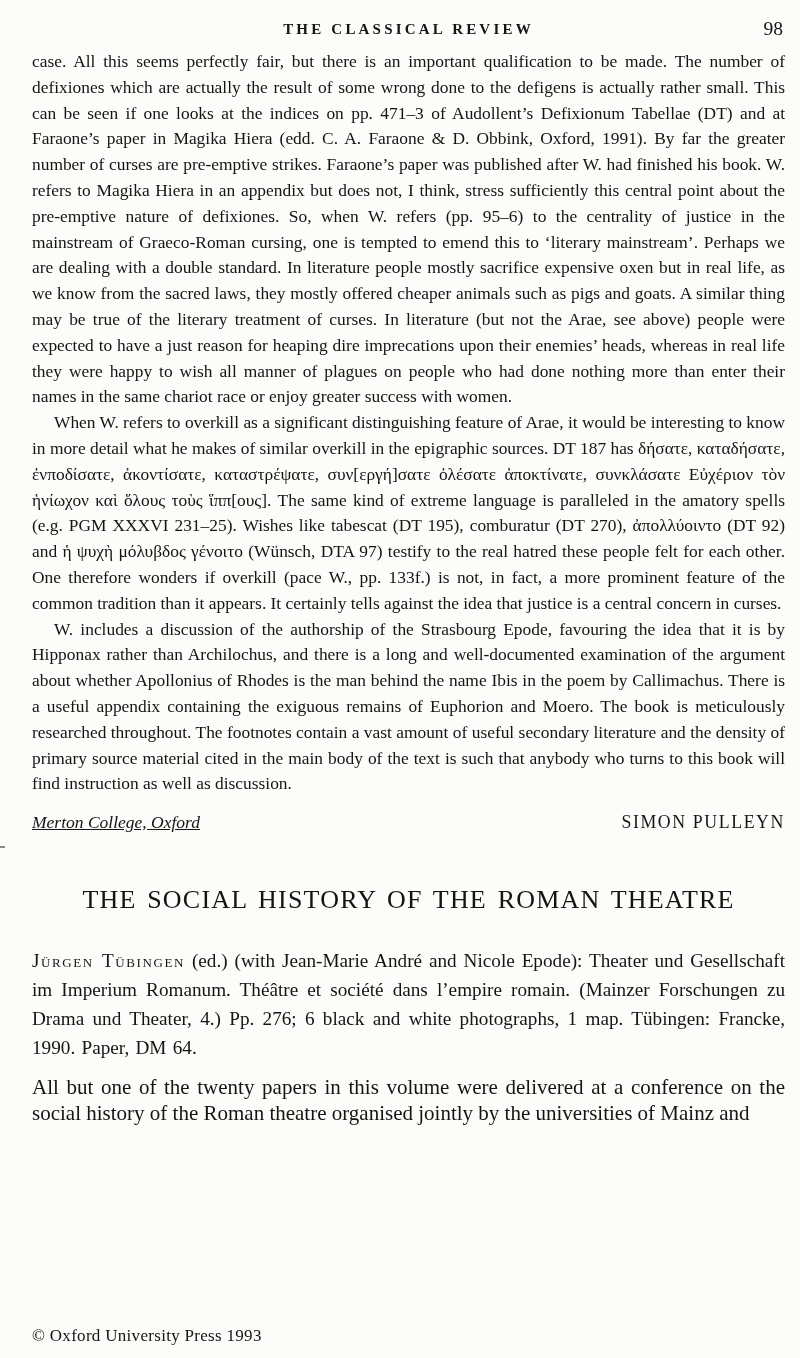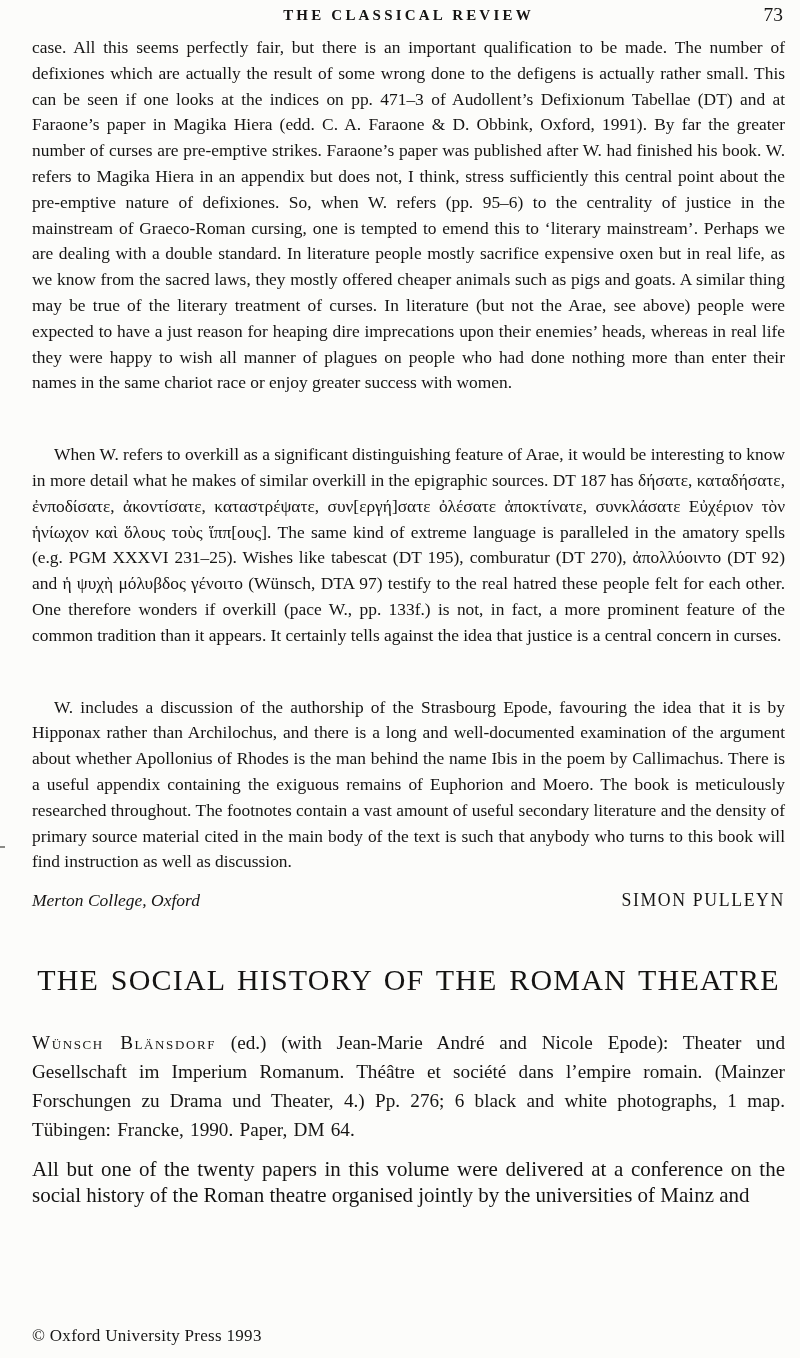--- a/index.html
+++ b/index.html
@@ -11,20 +11,21 @@
     height: 1358px;
     background: #fcfcfa;
     color: #151413;
     overflow: hidden;
     padding: 4px 15px 0 32px;
   }
   
   .running-head {
     position: relative;
     height: 24px;
+    margin-top: 14px;
   }
   .journal-title {
     text-align: center;
     font-size: 15px;
     font-weight: bold;
     letter-spacing: 3.2px;
     padding-top: 3px;
     white-space: nowrap;
   }
   .page-number {
@@ -33,38 +34,38 @@
     top: 0;
     font-size: 19.5px;
   }
   
   .review-body { margin-top: 7px; }
   .review-body p {
     font-size: 17.4px;
     line-height: 25.8px;
     text-align: justify;
   }
-  .review-body p.indented { text-indent: 22px; margin-top: 46px; }
+  .review-body p.indented { text-indent: 22px; }
   .it { }
   .sc { font-variant: small-caps; letter-spacing: 1.6px; }
   
   .signature {
     display: flex;
     justify-content: space-between;
     align-items: baseline;
     margin-top: 15px;
     font-size: 17.5px;
   }
-  .affiliation { font-style: italic; }
+  .affiliation { font-style: italic; text-decoration: underline; }
   .reviewer { letter-spacing: 1.6px; font-size: 17.8px; }
   
   .article-heading {
     margin-top: 52px;
     text-align: center;
-    font-size: 30px;
+    font-size: 26px;
     letter-spacing: 1.2px;
     word-spacing: 3px;
     white-space: nowrap;
     font-weight: normal;
   }
   .bibliography {
     margin-top: 31px;
     font-size: 19.2px;
     line-height: 29px;
     text-align: justify;
@@ -94,37 +95,37 @@
     background: #8a8a86;
   }
 </style>
 </head>
 <body>
 
 <div class="page">
 
   <div class="running-head">
     <div class="journal-title">THE CLASSICAL REVIEW</div>
-    <div class="page-number">73</div>
+    <div class="page-number">98</div>
   </div>
 
   <div class="review-body">
     <p><span>case. All this seems perfectly fair, but there is an important qualification to be made. The number of </span><span class="it">defixiones</span><span> which are actually the result of some wrong done to the </span><span class="it">defigens</span><span> is actually rather small. This can be seen if one looks at the indices on pp. 471–3 of Audollent’s </span><span class="it">Defixionum Tabellae</span><span> (DT) and at Faraone’s paper in </span><span class="it">Magika Hiera</span><span> (edd. C. A. Faraone &amp; D. Obbink, Oxford, 1991). By far the greater number of curses are pre-emptive strikes. Faraone’s paper was published after W. had finished his book. W. refers to </span><span class="it">Magika Hiera</span><span> in an appendix but does not, I think, stress sufficiently this central point about the pre-emptive nature of </span><span class="it">defixiones</span><span>. So, when W. refers (pp. 95–6) to the centrality of justice in the mainstream of Graeco-Roman cursing, one is tempted to emend this to ‘</span><span class="it">literary</span><span> mainstream’. Perhaps we are dealing with a double standard. In literature people mostly sacrifice expensive oxen but in real life, as we know from the sacred laws, they mostly offered cheaper animals such as pigs and goats. A similar thing may be true of the literary treatment of curses. In literature (but not the </span><span class="it">Arae</span><span>, see above) people were expected to have a just reason for heaping dire imprecations upon their enemies’ heads, whereas in real life they were happy to wish all manner of plagues on people who had done nothing more than enter their names in the same chariot race or enjoy greater success with women.</span></p>
     <p class="indented"><span>When W. refers to overkill as a significant distinguishing feature of </span><span class="it">Arae</span><span>, it would be interesting to know in more detail what he makes of similar overkill in the epigraphic sources. DT 187 has </span><span class="it">δήσατε, καταδήσατε, ἐνποδίσατε, ἀκοντίσατε, καταστρέψατε, συν[εργή]σατε ὀλέσατε ἀποκτίνατε, συνκλάσατε Εὐχέριον τὸν ἡνίωχον καὶ ὅλους τοὺς ἵππ[ους]</span><span>. The same kind of extreme language is paralleled in the amatory spells (e.g. PGM XXXVI 231–25). Wishes like </span><span class="it">tabescat</span><span> (DT 195), </span><span class="it">comburatur</span><span> (DT 270), </span><span class="it">ἀπολλύοιντο</span><span> (DT 92) and </span><span class="it">ἡ ψυχὴ μόλυβδος γένοιτο</span><span> (Wünsch, DTA 97) testify to the real hatred these people felt for each other. One therefore wonders if overkill (</span><span class="it">pace</span><span> W., pp. 133f.) is not, in fact, a more prominent feature of the common tradition than it appears. It certainly tells against the idea that justice is a central concern in curses.</span></p>
     <p class="indented"><span>W. includes a discussion of the authorship of the Strasbourg Epode, favouring the idea that it is by Hipponax rather than Archilochus, and there is a long and well-documented examination of the argument about whether Apollonius of Rhodes is the man behind the name </span><span class="it">Ibis</span><span> in the poem by Callimachus. There is a useful appendix containing the exiguous remains of Euphorion and Moero. The book is meticulously researched throughout. The footnotes contain a vast amount of useful secondary literature and the density of primary source material cited in the main body of the text is such that anybody who turns to this book will find instruction as well as discussion.</span></p>
   </div>
 
   <div class="signature">
     <span class="affiliation">Merton College, Oxford</span>
     <span class="reviewer">SIMON PULLEYN</span>
   </div>
 
   <h1 class="article-heading">THE SOCIAL HISTORY OF THE ROMAN THEATRE</h1>
 
-  <p class="bibliography"><span class="sc">Wünsch Blänsdorf</span><span> (ed.) (with Jean-Marie André and Nicole Epode): </span><span class="it">Theater und Gesellschaft im Imperium Romanum. Théâtre et société dans l’empire romain.</span><span> (Mainzer Forschungen zu Drama und Theater, 4.) Pp. 276; 6 black and white photographs, 1 map. Tübingen: Francke, 1990. Paper, DM 64.</span></p>
+  <p class="bibliography"><span class="sc">Jürgen Tübingen</span><span> (ed.) (with Jean-Marie André and Nicole Epode): </span><span class="it">Theater und Gesellschaft im Imperium Romanum. Théâtre et société dans l’empire romain.</span><span> (Mainzer Forschungen zu Drama und Theater, 4.) Pp. 276; 6 black and white photographs, 1 map. Tübingen: Francke, 1990. Paper, DM 64.</span></p>
 
   <p class="opening-paragraph">All but one of the twenty papers in this volume were delivered at a conference on the social history of the Roman theatre organised jointly by the universities of Mainz and</p>
 
   <div class="copyright">© Oxford University Press 1993</div>
 
   <div class="scan-artifact"></div>
 
 </div>
 
 </body></html>

